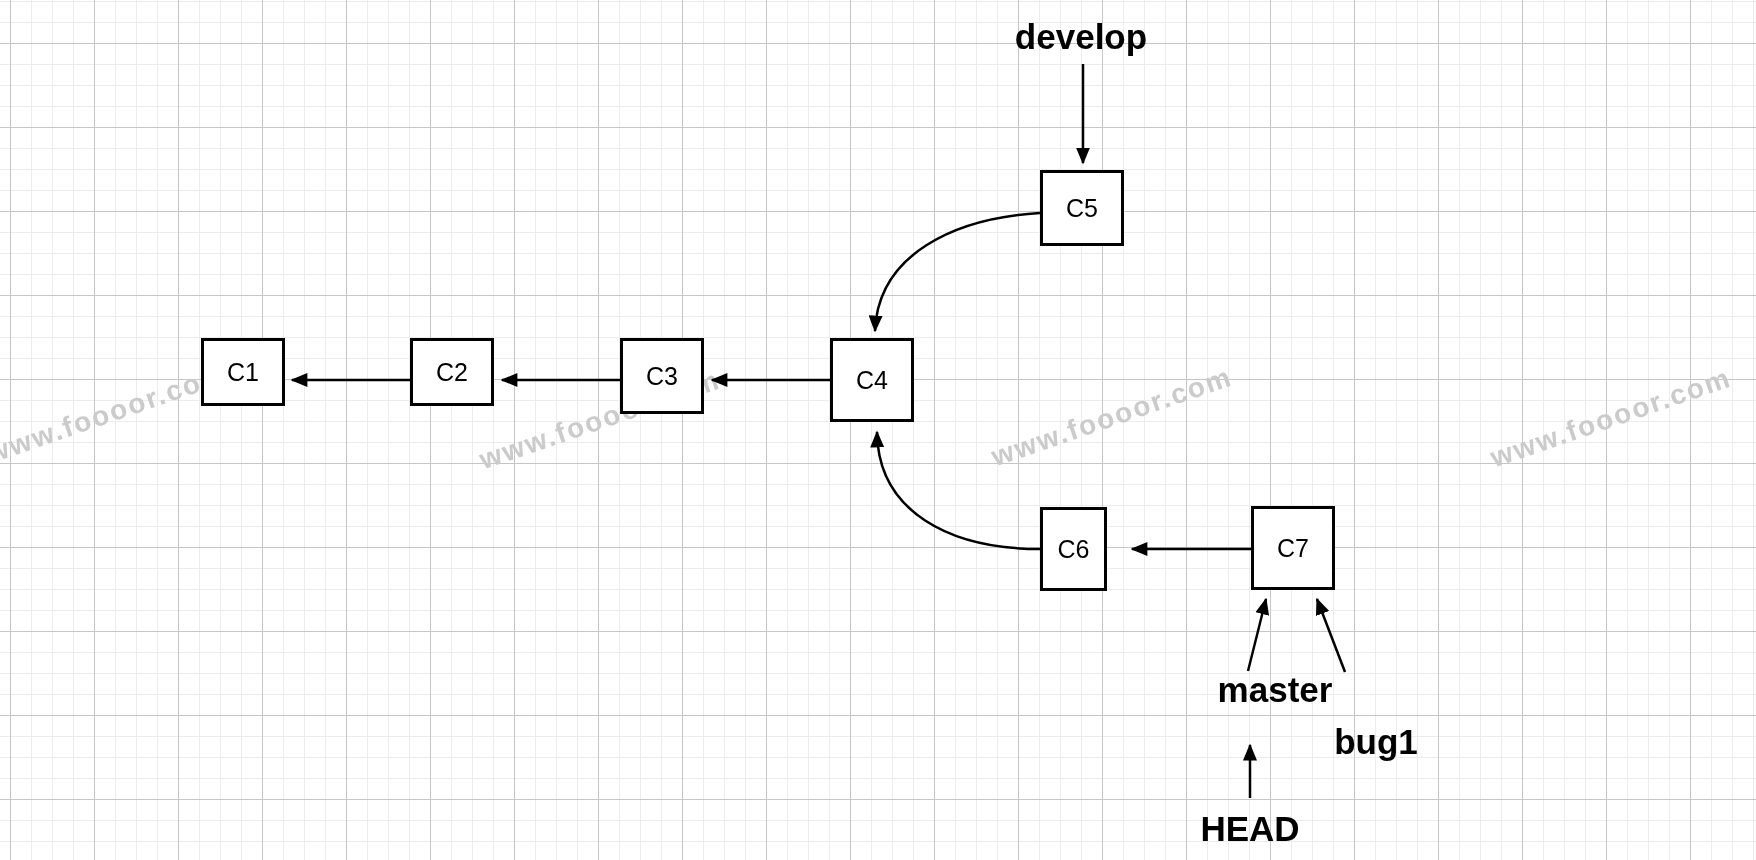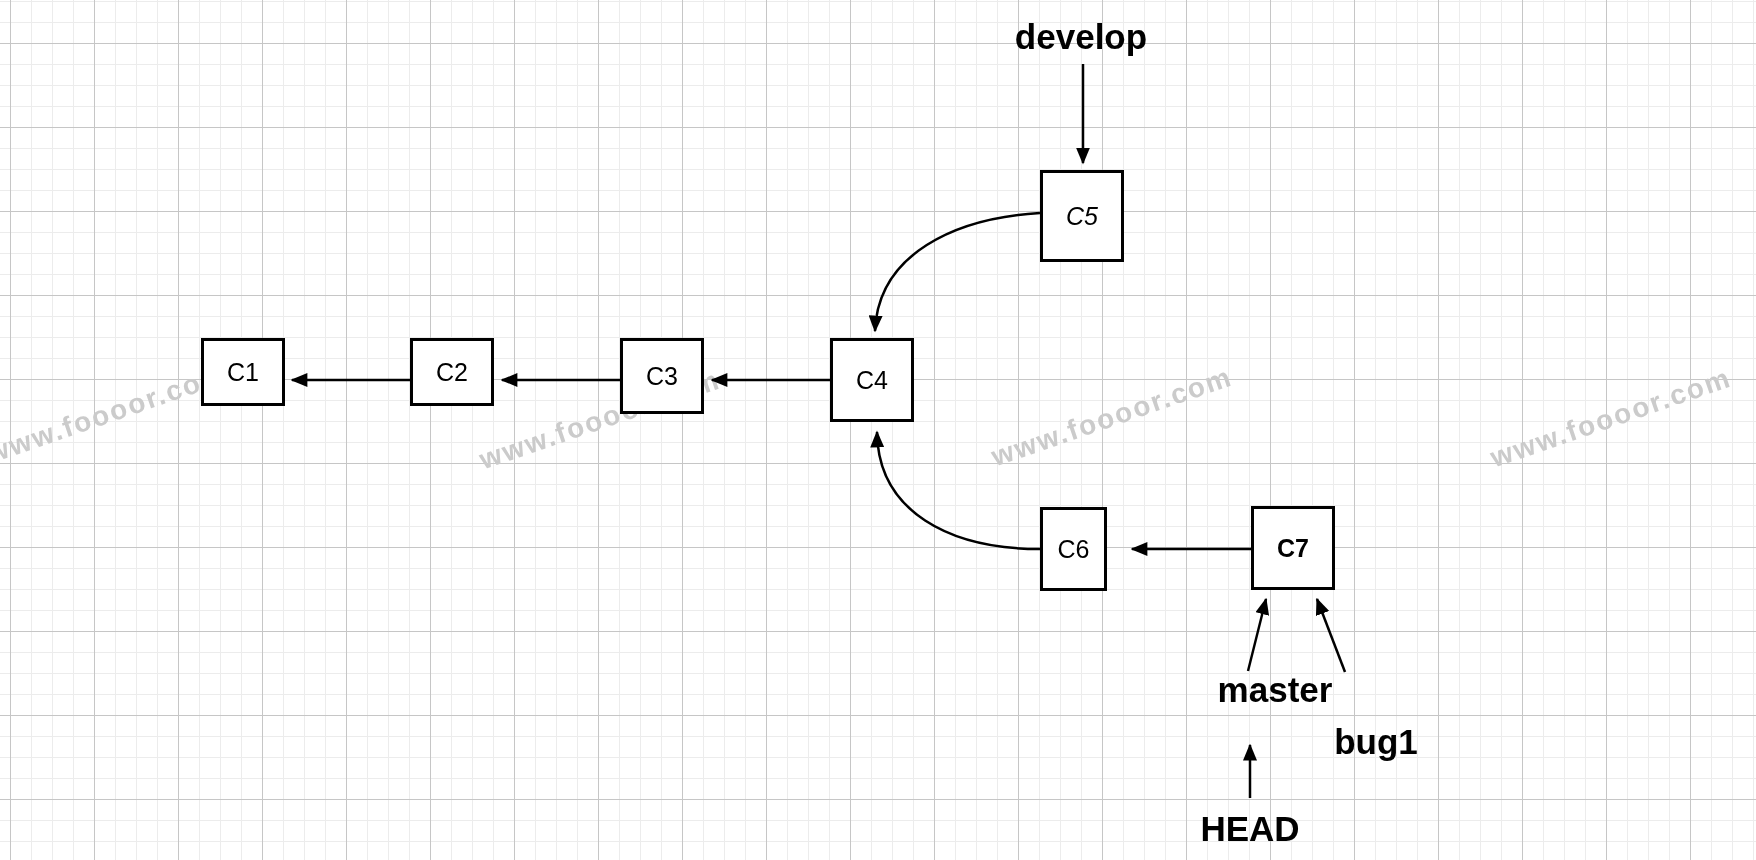--- a/index.html
+++ b/index.html
@@ -81,27 +81,27 @@
       </div>
       <div class="commit-node" style="left: 410px; top: 338px; width: 84px; height: 68px; border-color: rgb(0, 0, 0); background: rgb(255, 255, 255);">
         <span>C2</span>
       </div>
       <div class="commit-node" style="left: 620px; top: 338px; width: 84px; height: 76px; border-color: rgb(0, 0, 0); background: rgb(255, 255, 255);">
         <span>C3</span>
       </div>
       <div class="commit-node" style="left: 830px; top: 338px; width: 84px; height: 84px; border-color: rgb(0, 0, 0); background: rgb(255, 255, 255); justify-content: center;">
         <span>C4</span>
       </div>
-      <div class="commit-node" style="left: 1040px; top: 170px; width: 84px; height: 92px; border-color: rgb(0, 0, 0); background: rgb(255, 255, 255); font-style: italic;">
+      <div class="commit-node" style="left: 1040px; top: 170px; width: 84px; height: 76px; border-color: rgb(0, 0, 0); background: rgb(255, 255, 255);">
         <span>C5</span>
       </div>
       <div class="commit-node" style="left: 1040px; top: 507px; width: 67px; height: 84px; border-color: rgb(0, 0, 0); background: rgb(255, 255, 255);">
         <span>C6</span>
       </div>
-      <div class="commit-node" style="left: 1251px; top: 506px; width: 84px; height: 84px; border-color: rgb(0, 0, 0); background: rgb(255, 255, 255); font-weight: bold;">
+      <div class="commit-node" style="left: 1251px; top: 506px; width: 84px; height: 84px; border-color: rgb(0, 0, 0); background: rgb(255, 255, 255);">
         <span>C7</span>
       </div>
     </div>
   <div id="label-layer">
       <div class="branch-label" style="left: 1081px; top: 37px;">develop</div>
       <div class="branch-label" style="left: 1251px; top: 690px; padding-left: 48px;">master</div>
       <div class="branch-label" style="left: 1376px; top: 706px; margin-top: 36px;">bug1</div>
       <div class="branch-label" style="left: 1250px; top: 829px;">HEAD</div>
     </div>
   <div id="watermark-layer">

